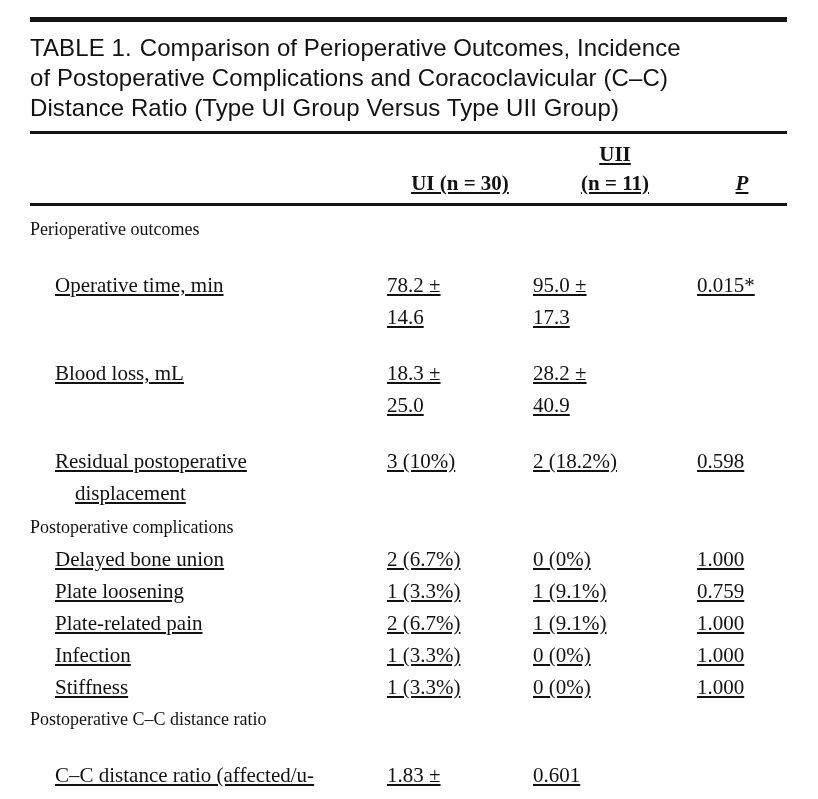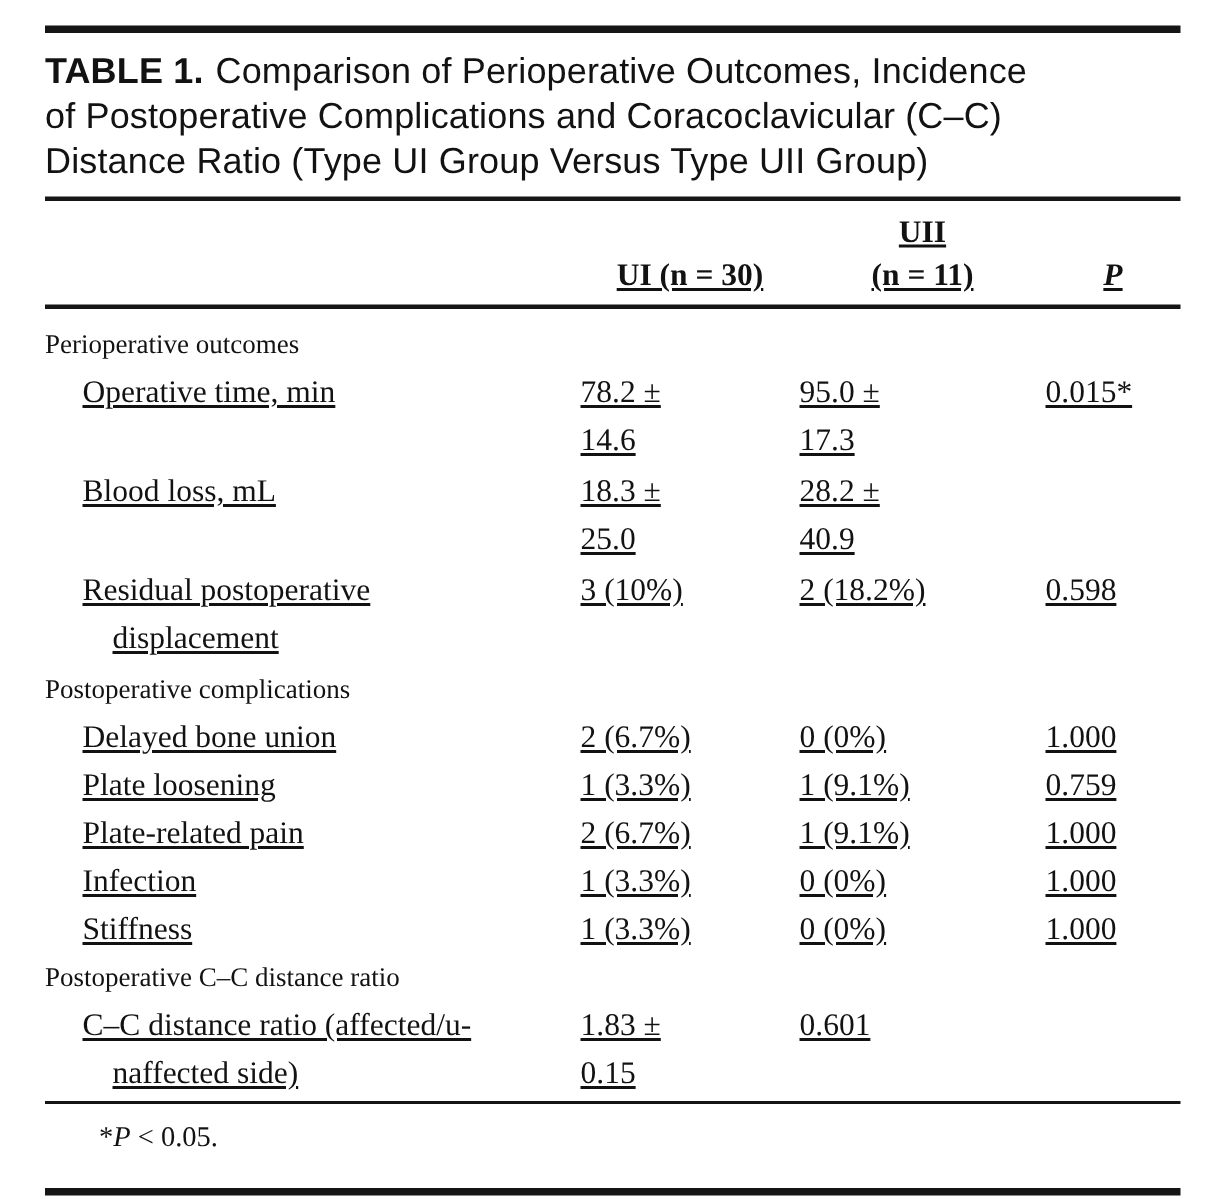--- a/index.html
+++ b/index.html
@@ -29,21 +29,21 @@
   
   .caption {
     font-family: "Liberation Sans", "DejaVu Sans", sans-serif;
     font-size: 24px;
     line-height: 30px;
     margin-top: 11px;
     margin-bottom: 8px;
     letter-spacing: 0.1px;
   }
   .caption .cap-label {
-    font-weight: bold;
+    font-weight: normal;
     margin-right: 8px;
   }
 
   
   .tgrid {
     display: grid;
     grid-template-columns: 357px 146px 164px 90px;
     font-family: "Liberation Serif", "DejaVu Serif", serif;
     font-size: 21px;
   }
@@ -72,21 +72,21 @@
   }
   .row-label {
     padding-left: 45px;
     text-indent: -20px;
     white-space: pre-line;
   }
   .val {
     text-align: left;
     white-space: pre-line;
   }
-  .trow.wrapped { margin-bottom: 2px; }
+  .trow.wrapped { margin-bottom: 2px; margin-top: 24px; }
 
   
   .foot-rule { margin-top: 3px; }
   .footnote {
     font-family: "Liberation Serif", "DejaVu Serif", serif;
     font-size: 19px;
     line-height: 24px;
     padding-left: 36px;
     margin-top: 11px;
   }

